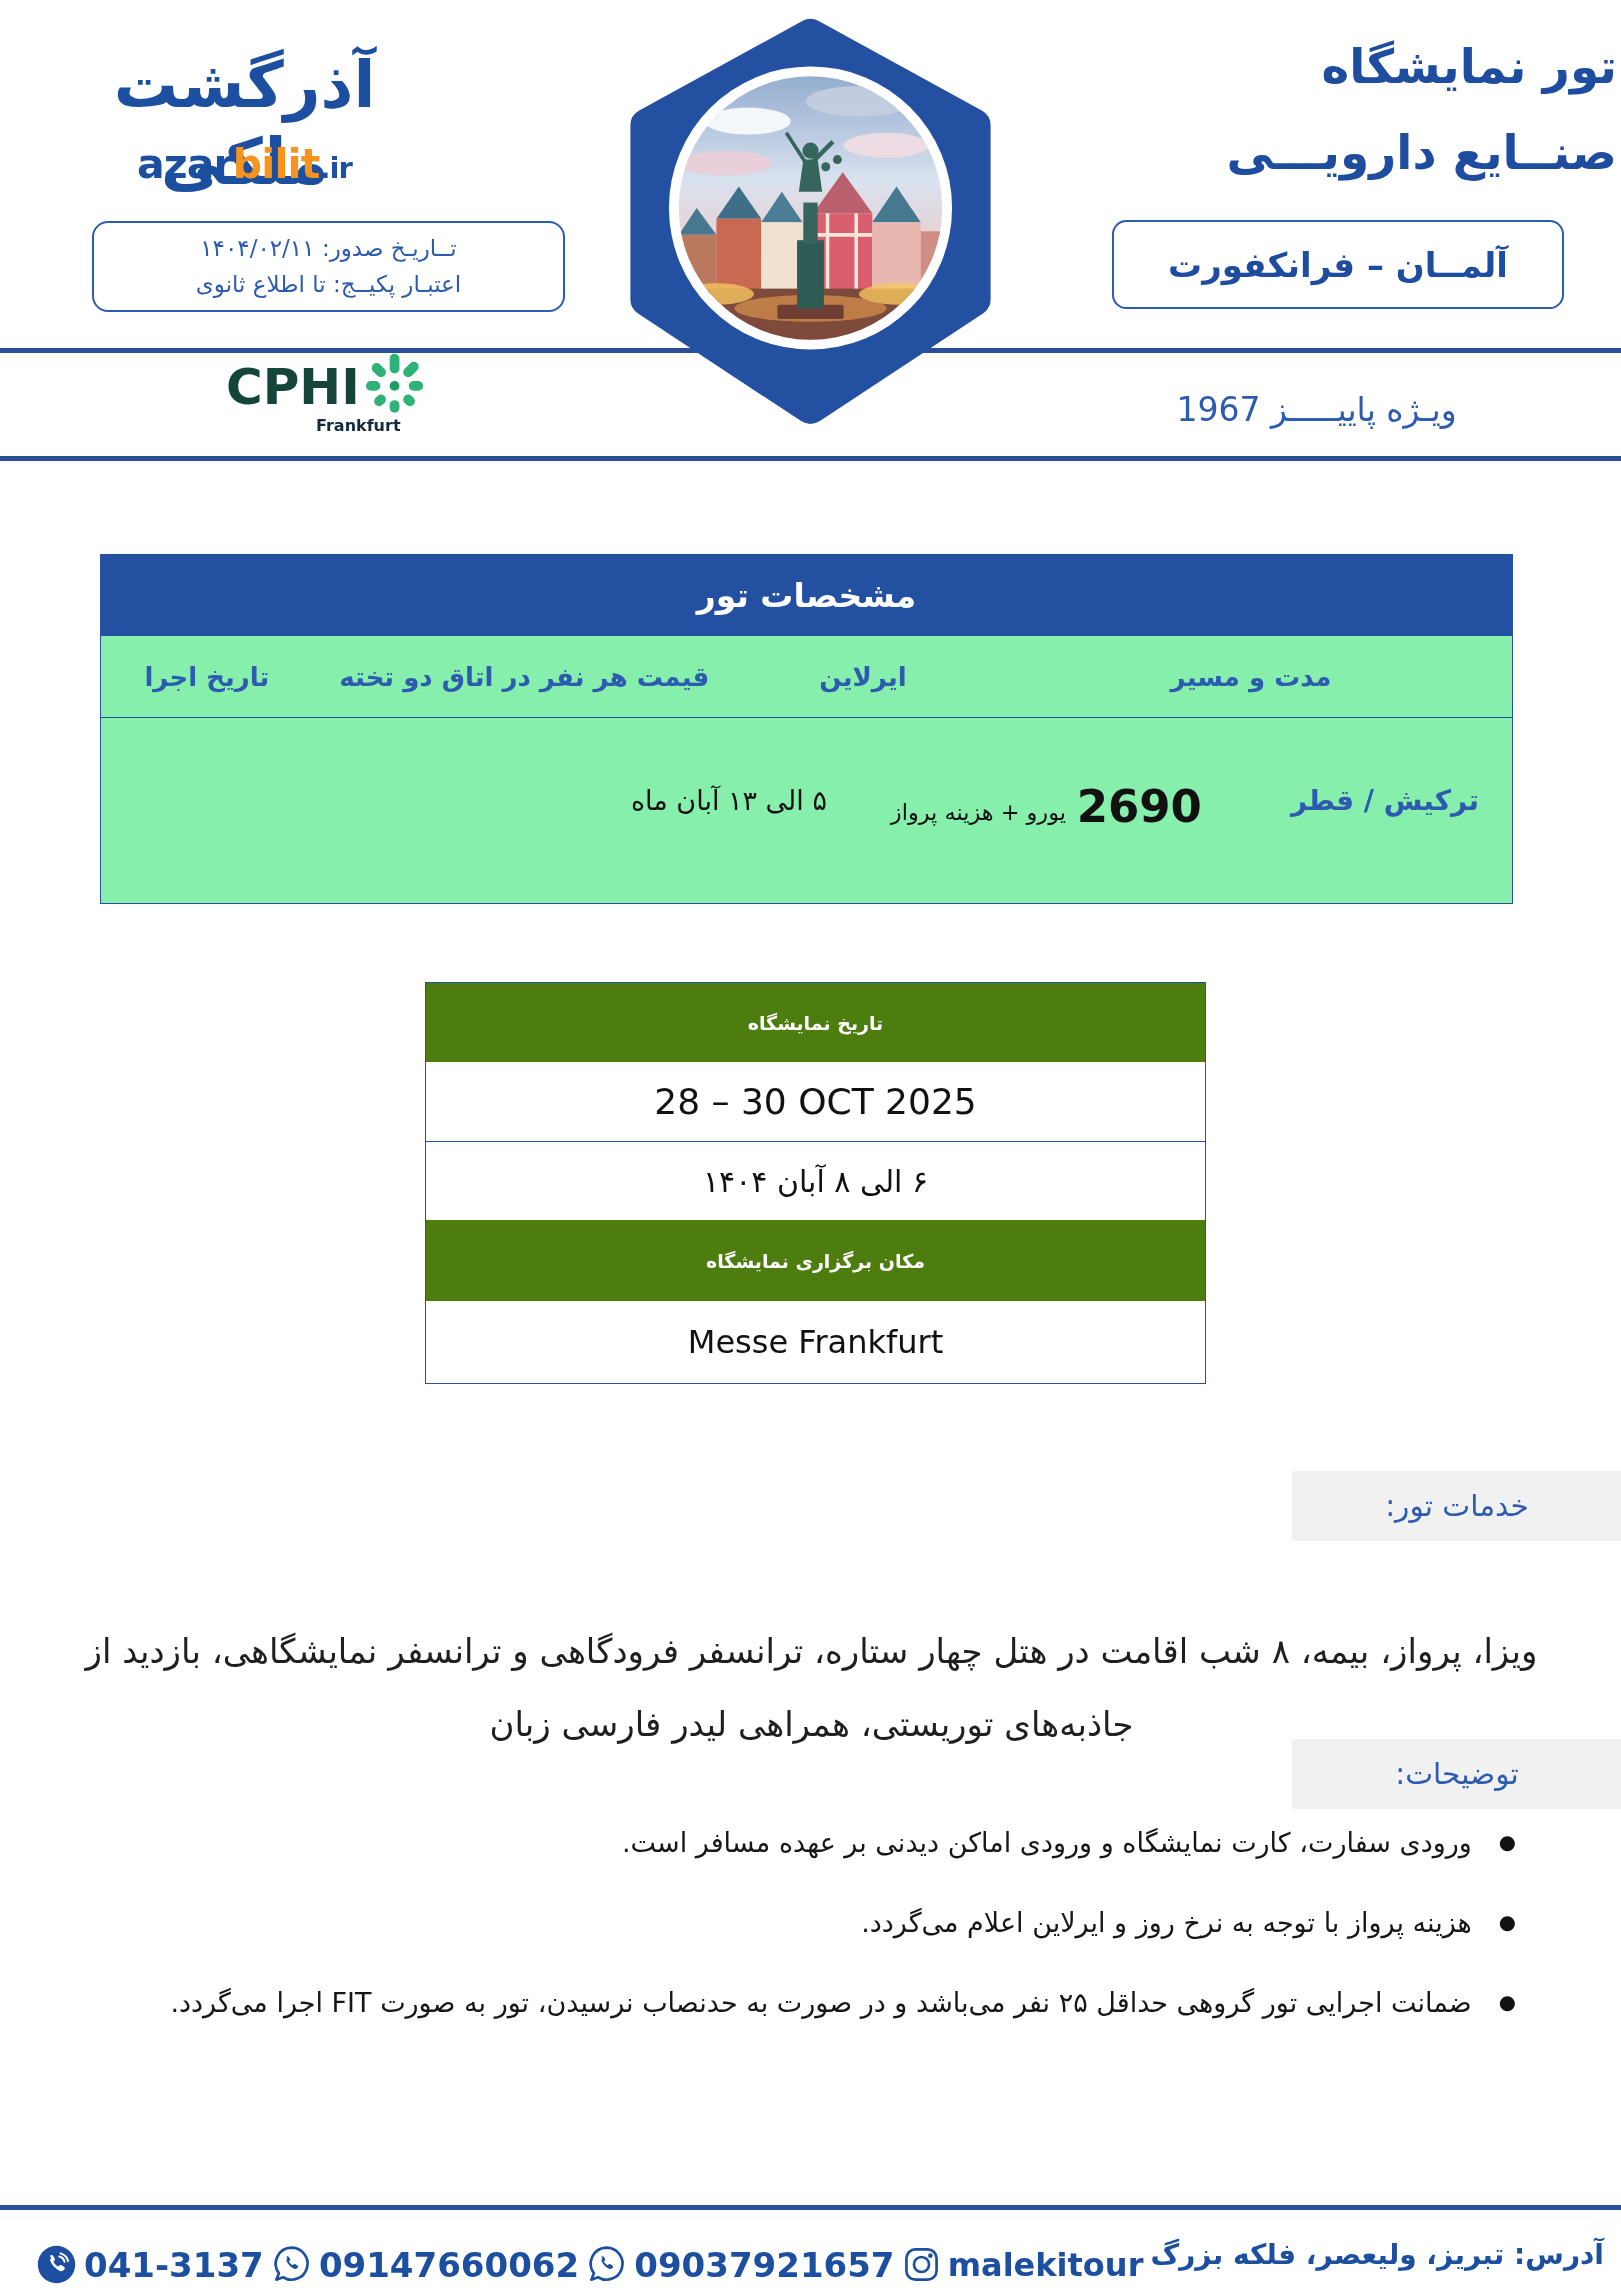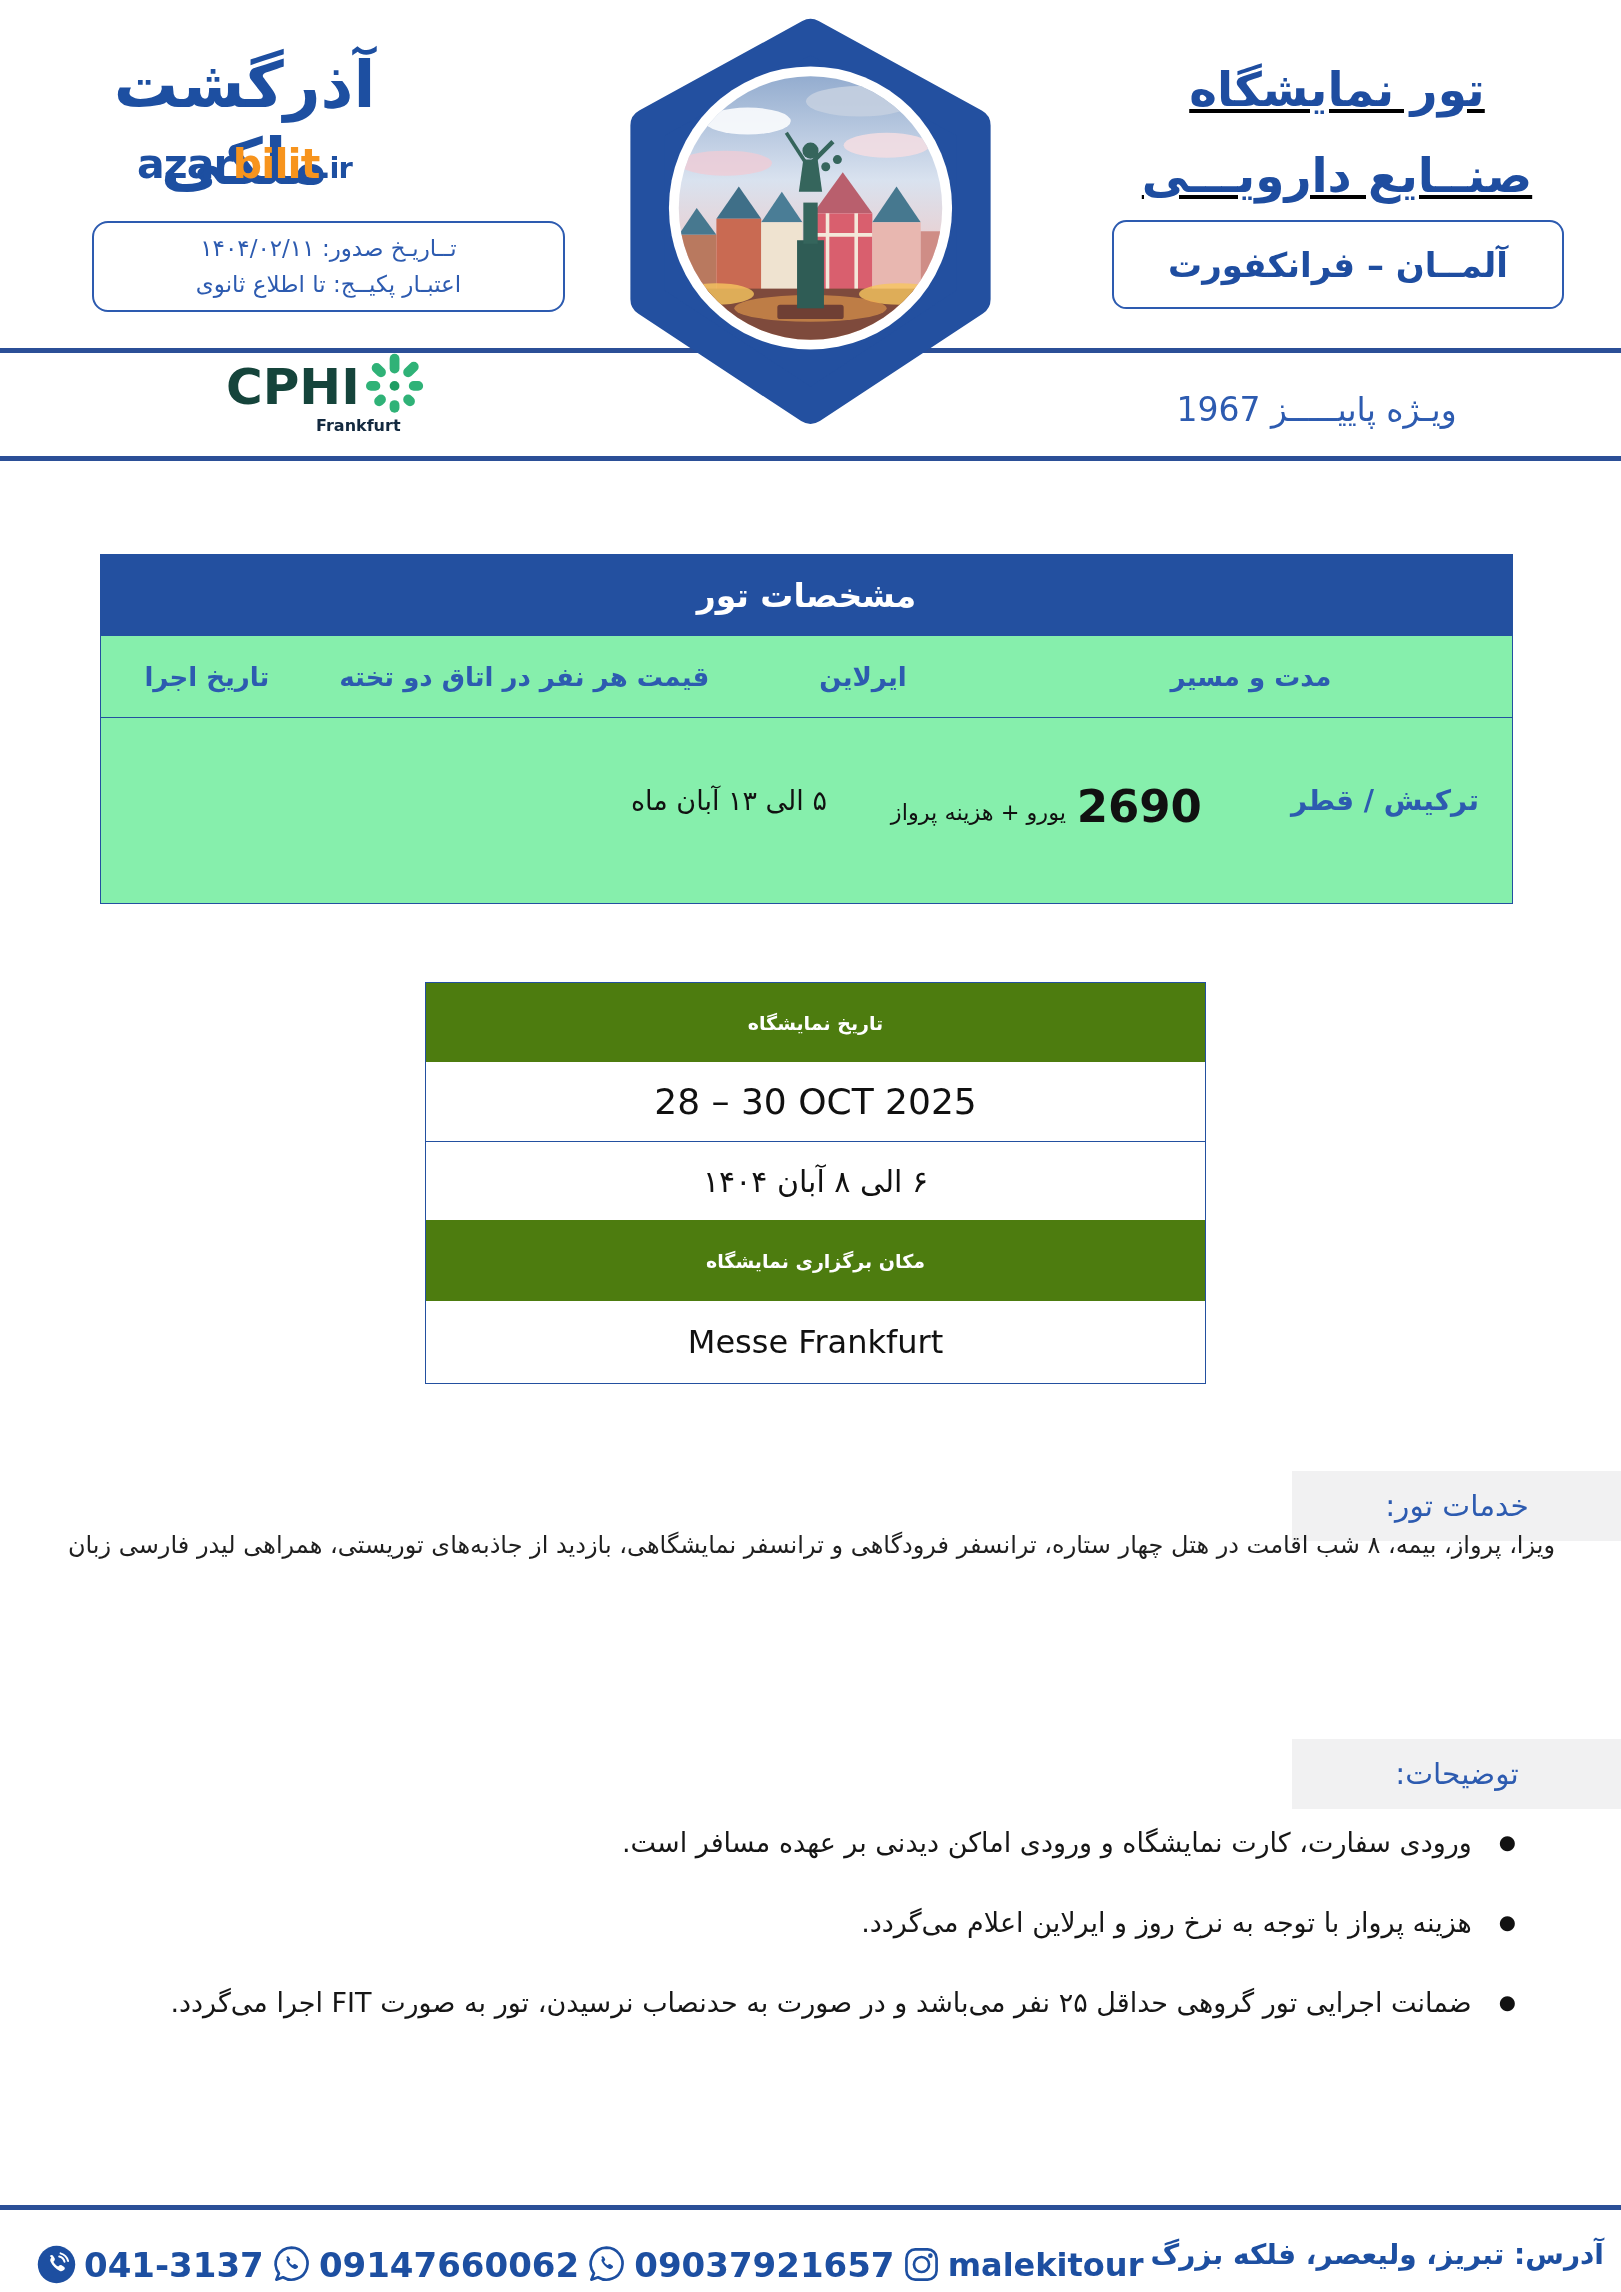--- a/index.html
+++ b/index.html
@@ -17,21 +17,21 @@
   .brand-latin .tld { color:#1d4fa1; font-size:29px; }
   .issue-box { position:absolute; left:92px; top:221px; width:473px; height:91px;
                border:2.7px solid #2d5bb0; border-radius:16px; direction:rtl;
                display:flex; flex-direction:column; justify-content:center; align-items:center;
                color:#2d5bb0; font-size:23px; line-height:1.55; background:#fff; }
 
   
   .badge { position:absolute; left:582px; top:9px; width:457px; height:432px; z-index:3; }
 
   
-  .title-block { position:absolute; left:1057px; top:54px; width:560px; text-align:center; direction:rtl;text-decoration:underline; }
+  .title-block { position:absolute; left:1057px; top:31px; width:560px; text-align:right; direction:rtl; }
   .title-l1, .title-l2 { font-size:47px; font-weight:bold; color:#1e4da0; line-height:72px; }
   .title-l2 { margin-top:14.3px; }
   .dest-box { position:absolute; left:1112px; top:220px; width:452px; height:89px;
               border:2.7px solid #2d5bb0; border-radius:14.3px; display:flex; align-items:center;
               justify-content:center; color:#1e4da0; font-weight:bold; font-size:34px;
               direction:rtl; background:#fff; }
 
   
   .hline { position:absolute; left:0; width:1622px; height:4.5px; background:#2b4f97; z-index:1; }
   .hline-top { top:348px; }
@@ -78,22 +78,22 @@
   .ex-r1 { height:79px; font-size:36px; }
   .ex-r2 { height:79px; font-size:30px; border-top:1.8px solid #2350a0; direction:rtl; }
   .ex-r3 { height:82px; font-size:32px; }
 
   
   .label-box { position:absolute; left:1292px; width:330px; height:70px; background:#f1f1f2;
                display:flex; align-items:center; justify-content:center; color:#2d5bb0;
                font-weight:normal; font-size:29.6px; direction:rtl; }
   .label-services { top:1471px; }
   .label-notes { top:1739px; }
-  .services-text { position:absolute; left:54px; top:1509px; width:1515px; text-align:center;
-                   direction:rtl; font-size:24px; color:#1f1f1f; line-height:73px; }
+  .services-text { position:absolute; left:54px; top:1615px; width:1515px; text-align:center;
+                   direction:rtl; font-size:34px; color:#1f1f1f; line-height:73px; }
   .notes-list { position:absolute; left:63px; top:1822px; width:1453px; direction:rtl; }
   .note-item { display:flex; direction:rtl; align-items:flex-start; margin-bottom:38px;
                font-size:27px; color:#161616; line-height:1.55; }
   .note-bullet { font-size:19.7px; line-height:2.1; margin-left:27px; color:#111; }
 
   
   .footer-line { position:absolute; left:0; top:2205px; width:1622px; height:4.5px; background:#2b4f97; }
   .footer { position:absolute; left:0; top:2217px; width:1622px; height:75px;
             display:flex; align-items:center; justify-content:space-between;
             padding:0 18px 0 36px; }

